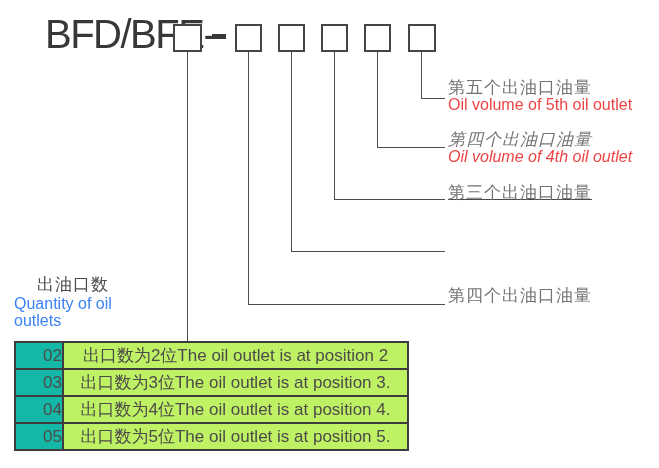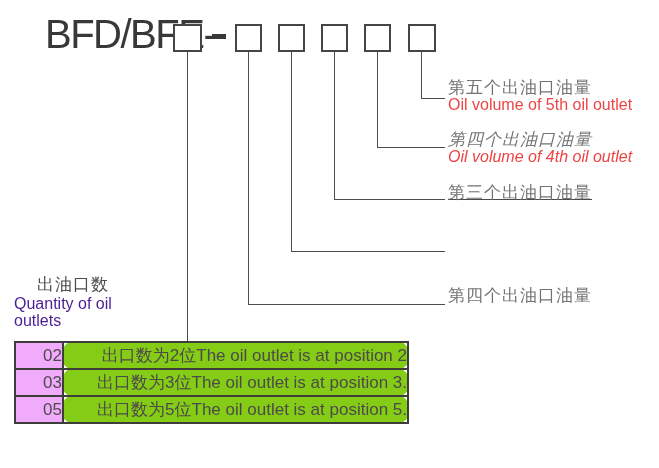--- a/index.html
+++ b/index.html
@@ -89,21 +89,21 @@
     font-size: 17px;
     line-height: 20px;
     letter-spacing: 1px;
     color: #4f4c4c;
     text-align: center;
   }
   .qty-label .en {
     width: 118px;
     font-size: 16px;
     line-height: 17px;
-    color: #4c1d95;
+    color: #3b82f6;
   }
 
   
   table.options {
     position: absolute;
     left: 14px; top: 341px;
     border-collapse: collapse;
     table-layout: fixed;
   }
   table.options td {
@@ -111,30 +111,29 @@
     height: 25px;
     font-size: 17px;
     color: #4d4a4a;
     padding: 0;
     vertical-align: middle;
     white-space: nowrap;
     overflow: hidden;
   }
   td.code-cell {
     width: 46px;
-    background: #f0abfc;
+    background: #14b8a6;
     text-align: right;
     padding-right: 7px;
   }
   td.desc-cell {
     width: 343px;
-    background: #84cc16;
-    text-align: right;
+    background: #bef264;
+    text-align: center;
     padding-left: 8px;
-    border-radius: 9px;
   }
 </style>
 </head>
 <body>
 
 <div class="stage">
 
   <div class="code-prefix">BFD/BFE-</div>
   <div class="code-box box1"></div>
   <div class="dash"></div>
@@ -175,19 +174,23 @@
     <tbody>
         <tr>
       <td class="code-cell">02</td>
       <td class="desc-cell">出口数为2位The oil outlet is at position 2</td>
     </tr>
     <tr>
       <td class="code-cell">03</td>
       <td class="desc-cell">出口数为3位The oil outlet is at position 3.</td>
     </tr>
     <tr>
+      <td class="code-cell">04</td>
+      <td class="desc-cell">出口数为4位The oil outlet is at position 4.</td>
+    </tr>
+    <tr>
       <td class="code-cell">05</td>
       <td class="desc-cell">出口数为5位The oil outlet is at position 5.</td>
     </tr>
   </tbody>
     </table>
 
 </div>
 
 </body></html>

